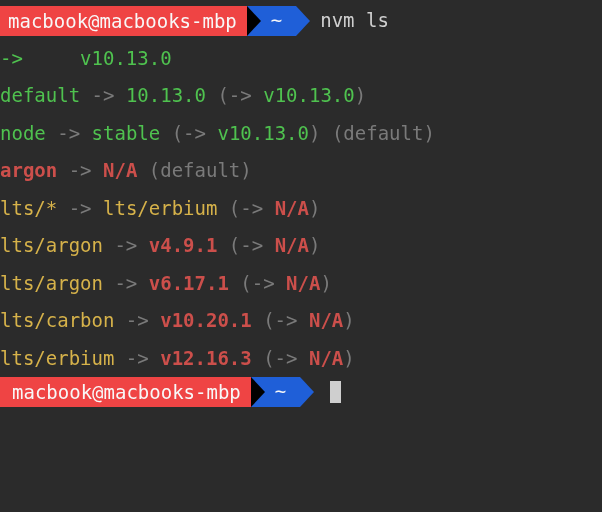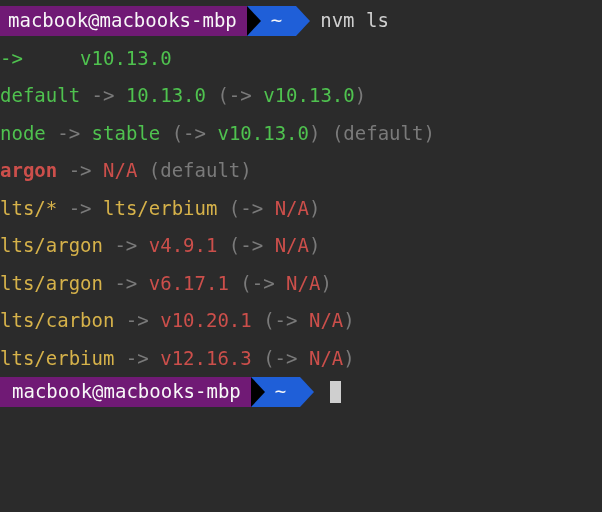--- a/index.html
+++ b/index.html
@@ -14,26 +14,26 @@
       color: #bababa;
     }
     .terminal { padding: 6px 0 0 0; }
     .prompt-line {
       display: flex;
       align-items: center;
       margin-bottom: 4px;
       height: 30px;
     }
     .seg-userhost {
-      background: #701a75;
+      background: #ef4444;
       color: #f8f8f8;
       padding: 0 10px 0 8px;
       height: 100%;
       display: flex;
-      align-items: center;
+      align-items: flex-end;
       position: relative;
     }
     .seg-userhost::after {
       content: '';
       position: absolute;
       right: -14px;
       top: 0;
       width: 0; height: 0;
       border-top: 15px solid transparent;
       border-bottom: 15px solid transparent;
@@ -73,21 +73,21 @@
       margin-left: 6px;
     }
     .out-line {
       padding: 0 0 0 0;
       white-space: pre;
       margin-top: 8px;
     }
     .c-green     { color: #4fc24f; }
     .c-dim       { color: #7a7a7a; }
     .c-yellow    { color: #d6b24a; font-weight: normal; }
-    .c-na        { color: #cc4f4b; font-weight: normal; }
+    .c-na        { color: #cc4f4b; font-weight: bold; }
     .c-iojs      { color: #cc4f4b; font-weight: bold; }
   </style>
 </head>
 <body>
 
 <div class="terminal">
 
   <div class="prompt-line">
     <div class="seg-userhost">
       <span>macbook@macbooks-mbp</span>

